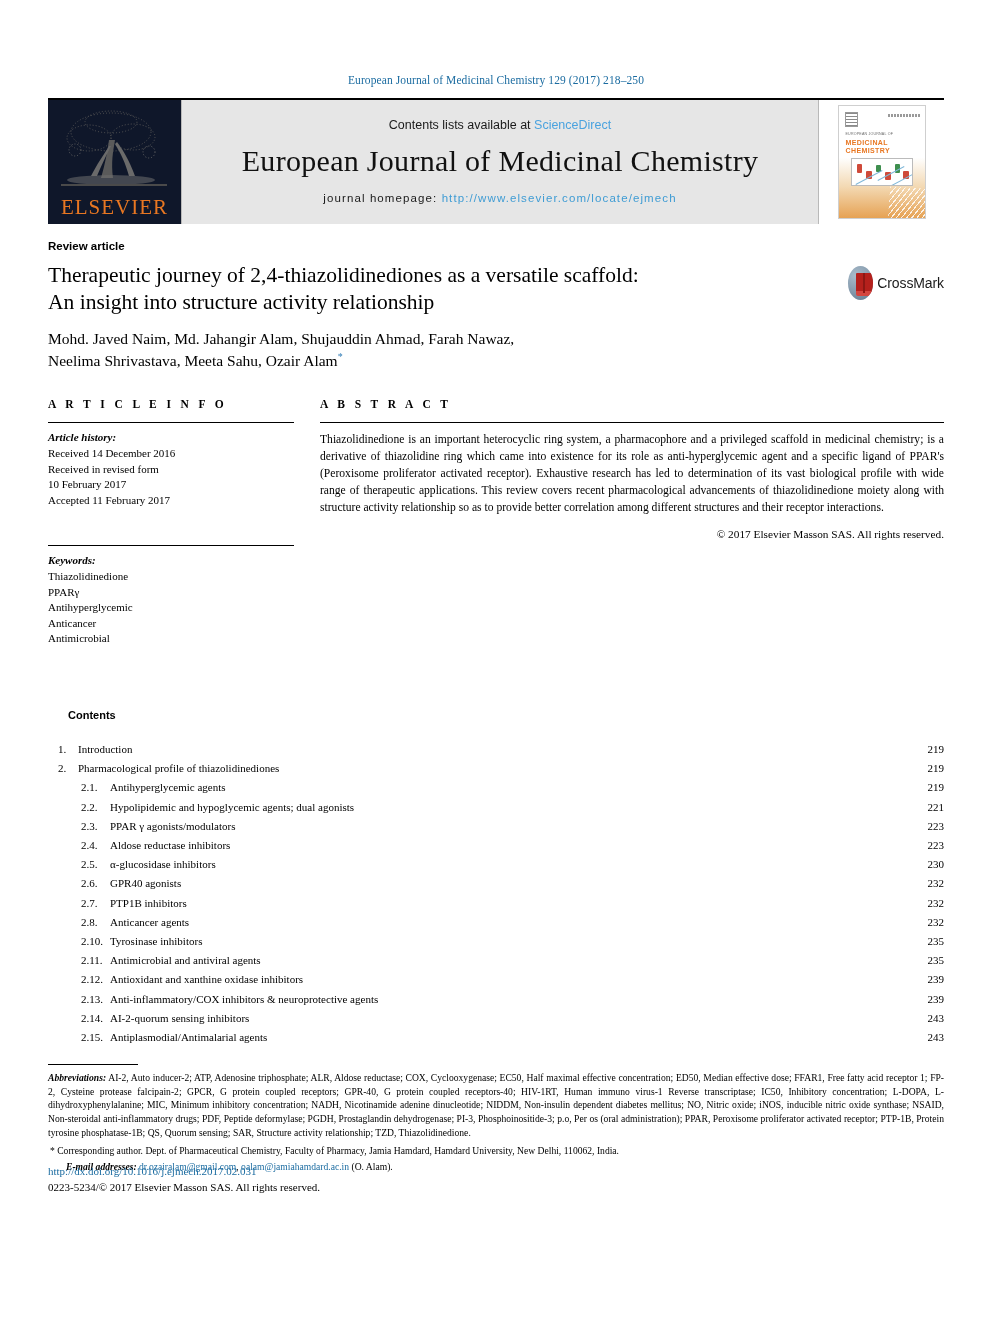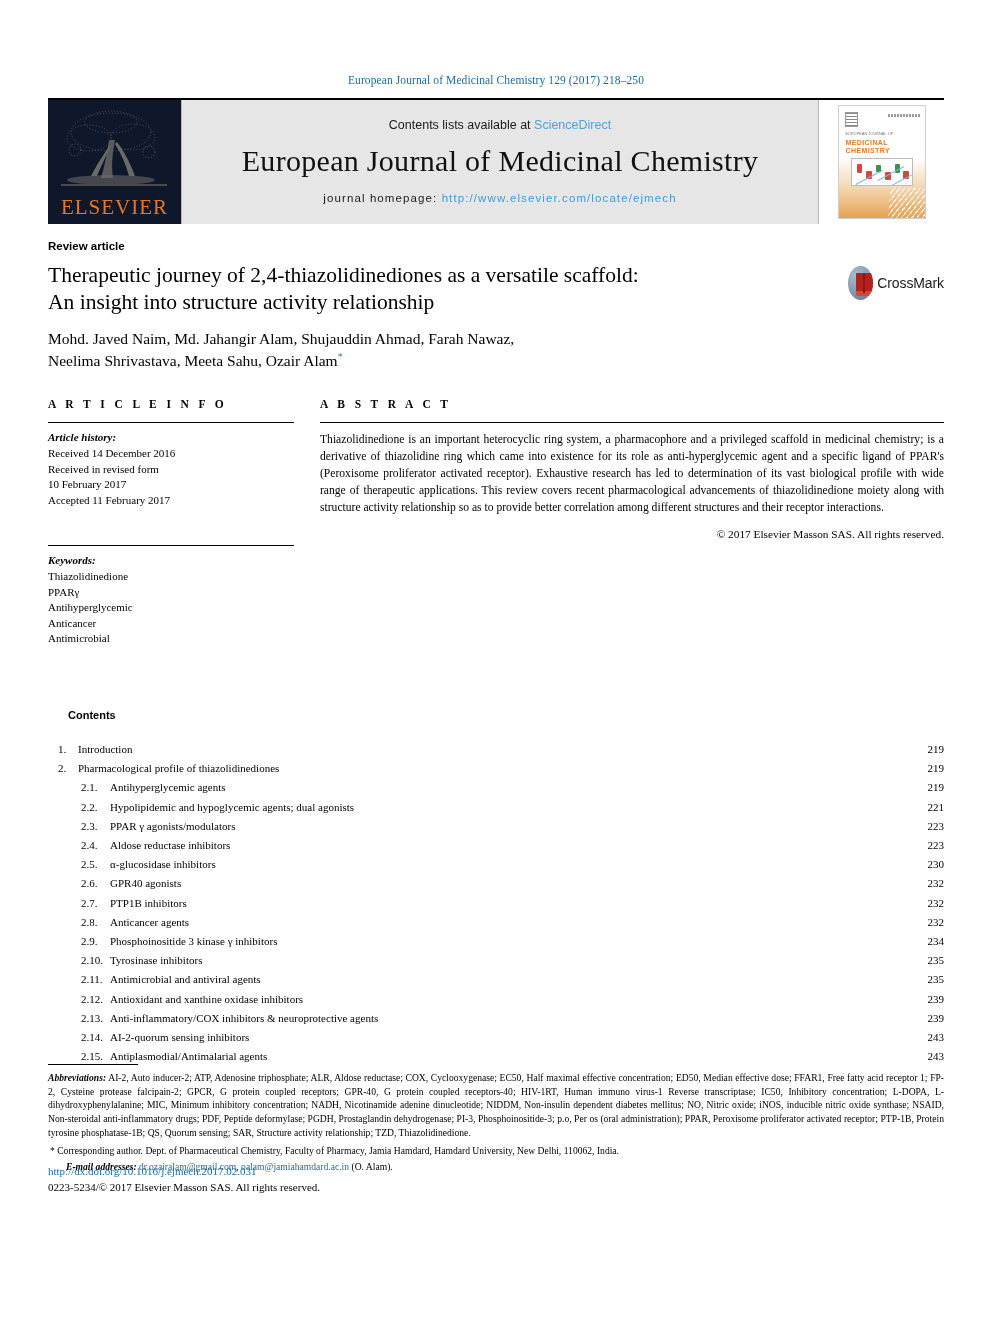--- a/index.html
+++ b/index.html
@@ -433,26 +433,20 @@
         <span class="toc-dots"></span>
         <span class="toc-page">232</span>
       </div>
       <div class="toc-row">
         <span class="toc-num lvl2">2.8.</span>
         <span class="toc-label">Anticancer agents</span>
         <span class="toc-dots"></span>
         <span class="toc-page">232</span>
       </div>
       <div class="toc-row">
-        <span class="toc-num lvl2">2.9.</span>
-        <span class="toc-label">Phosphoinositide 3 kinase γ inhibitors</span>
-        <span class="toc-dots"></span>
-        <span class="toc-page">234</span>
-      </div>
-      <div class="toc-row">
         <span class="toc-num lvl2">2.10.</span>
         <span class="toc-label">Tyrosinase inhibitors</span>
         <span class="toc-dots"></span>
         <span class="toc-page">235</span>
       </div>
       <div class="toc-row">
         <span class="toc-num lvl2">2.11.</span>
         <span class="toc-label">Antimicrobial and antiviral agents</span>
         <span class="toc-dots"></span>
         <span class="toc-page">235</span>

